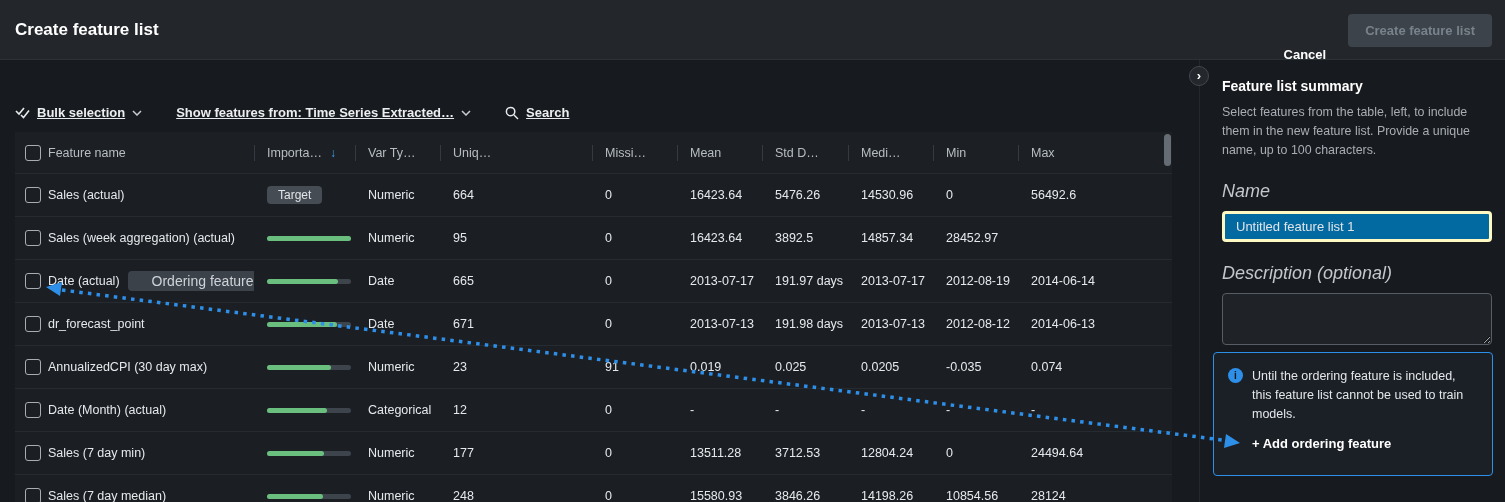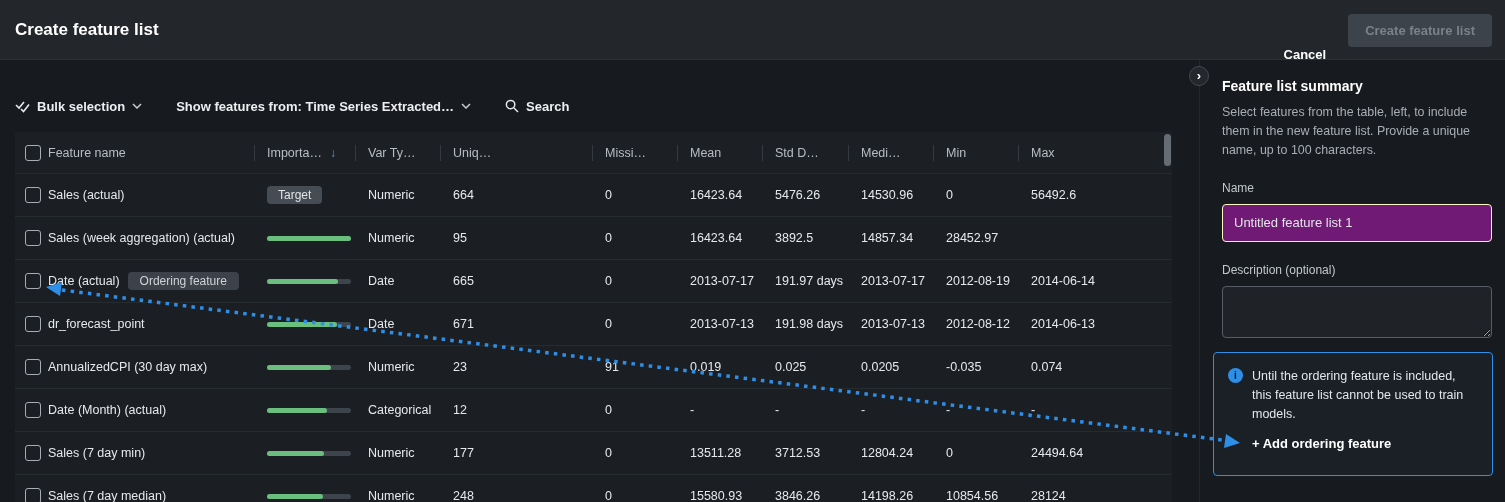--- a/index.html
+++ b/index.html
@@ -27,21 +27,21 @@
     background:none; border:none; color:#ffffff; font-weight:700; font-size:13px;
     font-family:inherit; cursor:pointer;margin-top:48px;
   }
   .btn-disabled {
     background:#3c434a; border:none; color:#79828b; font-weight:700; font-size:13px;
     font-family:inherit; border-radius:4px; padding:9px 17px; cursor:default;
   }
   
   .toolbar {
     position:absolute; left:15px; top:92px; height:28px;
-    display:flex; align-items:center; gap:34px;
+    display:flex; align-items:flex-end; gap:34px;text-decoration:underline;
   }
   .tb-item { display:flex; align-items:center; gap:7px; font-weight:700; font-size:13px; color:#eceef0; cursor:pointer; }
   .tb-item svg { display:block; }
   
   .ftable { position:absolute; left:15px; top:132px; width:1157px; }
   .trow {
     display:grid; height:43px; align-items:center; background:#1b1f23;
     grid-template-columns:31px 208px 101px 85px 152px 85px 85px 86px 85px 85px 1fr;
     border-bottom:1px solid #262b30;
   }
@@ -54,41 +54,41 @@
   }
   .checkbox {
     width:16px; height:16px; border:1.5px solid #a7adb4; border-radius:3px;
     background:transparent; display:inline-block; flex:none; cursor:pointer;
   }
   .sort-arrow { color:#3da0f2; font-weight:700; font-size:12px; }
   .badge {
     background:#454c54; color:#e1e4e8; border-radius:4px; padding:3px 11px;
     font-size:12px; line-height:1; display:inline-block;
   }
-  .badge.small { background:#3b424a; color:#ced3d8; font-size:12px; padding:3px 12px; }
+  .badge.small { background:#3b424a; color:#ced3d8; font-size:14px; padding:3px 24px; }
   .bar { width:84px; height:5px; background:#3d444c; border-radius:3px; position:relative; flex:none; }
   .bar-fill { position:absolute; left:0; top:0; height:5px; background:#6abf7f; border-radius:3px; }
   .scroll-thumb {
     position:absolute; left:1164px; top:134px; width:7px; height:32px;
     background:#656c74; border-radius:4px; cursor:pointer;
   }
   
   .panel-divider { position:absolute; left:1199px; top:60px; width:1px; height:442px; background:#24282d; }
   .panel-chevron {
     position:absolute; left:1189px; top:66px; width:20px; height:20px; border-radius:50%;
     background:#24282c; border:1px solid #42484f; color:#ffffff; font-size:13px; font-weight:700;
     display:flex; align-items:center; justify-content:center; cursor:pointer; z-index:5; line-height:1;
     padding-bottom:2px;
   }
   .panel { position:absolute; left:1222px; top:78px; width:270px; }
   .panel h2 { font-size:14px; font-weight:700; color:#ffffff; margin-bottom:9px; }
   .panel .desc { font-size:12.4px; color:#a9aeb4; line-height:1.55; margin-bottom:20px; }
-  .field-label { display:block; font-size:12px; color:#c3c8cd; margin-bottom:9px; }
+  .field-label { display:block; font-size:18px; color:#c3c8cd; margin-bottom:9px;font-style:italic; }
   .panel input[type=text] {
-    width:270px; height:38px; background:#701a75; border:1px solid #fef9c3; border-radius:4px;
+    width:270px; height:31px; background:#0369a1; border:3px solid #fef9c3; border-radius:4px;
     color:#e2e5e8; font-size:13px; padding:0 11px; font-family:inherit; margin-bottom:21px;
   }
   .panel textarea {
     width:270px; height:52px; background:#1f2327; border:1px solid #565d65; border-radius:4px;
     color:#e2e5e8; font-size:13px; padding:6px 11px; font-family:inherit; resize:both; margin-bottom:15px;
   }
   .selected-line { font-size:12.5px; color:#dfe3e7; margin-bottom:29px; }
   .info-box {
     position:absolute; left:1213px; top:352px; width:280px; min-height:108px;
     border:1px solid #2e8fe9; border-radius:4px; background:#1b2026; padding:14px 14px 16px 14px;

